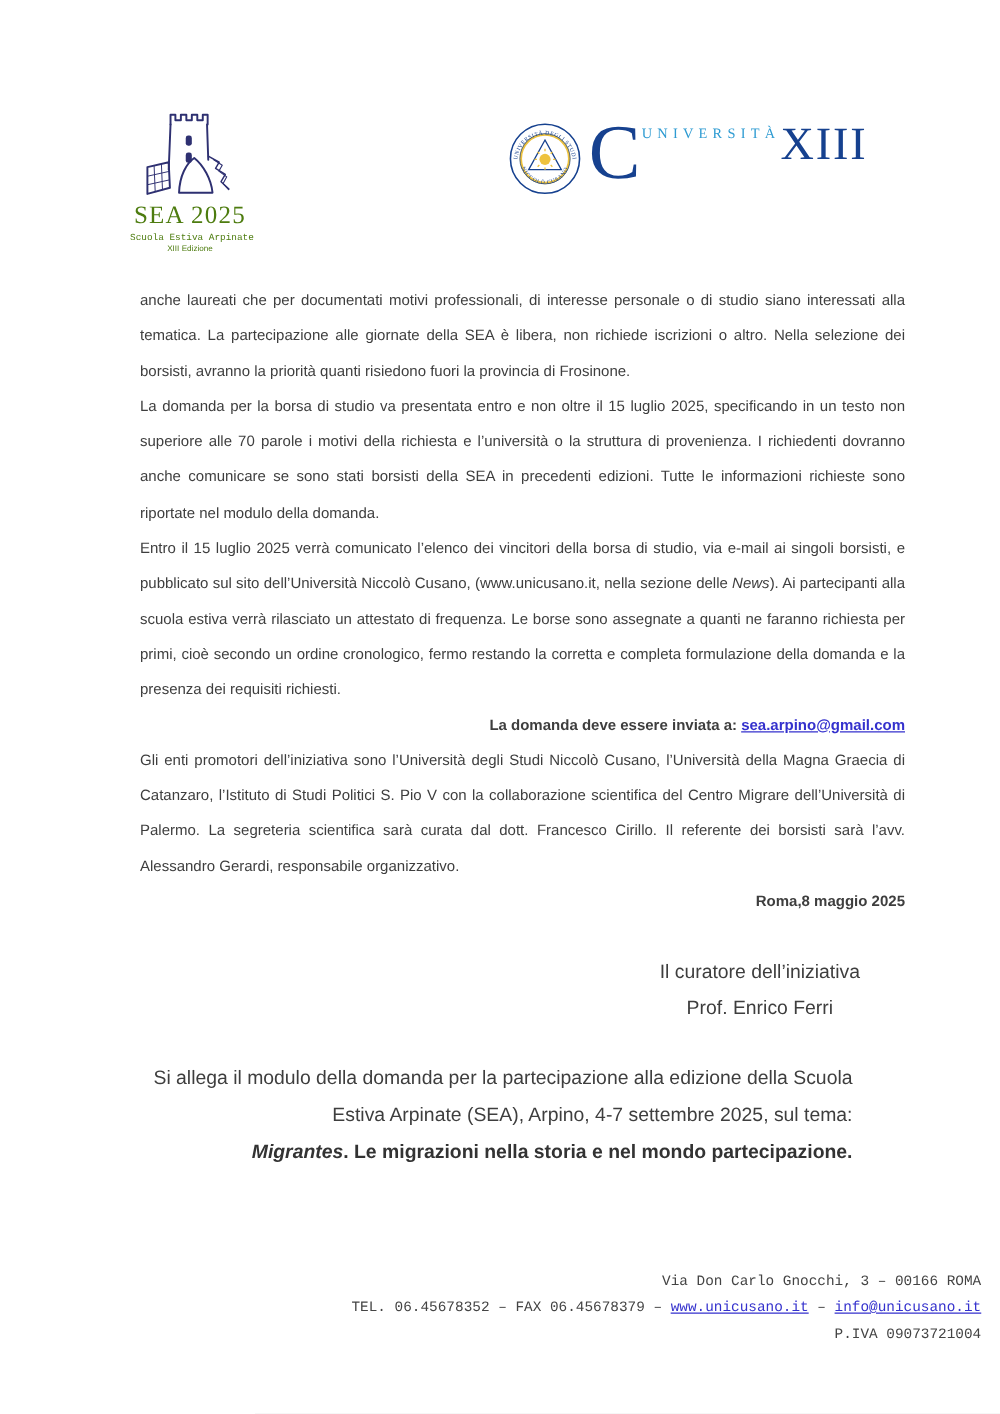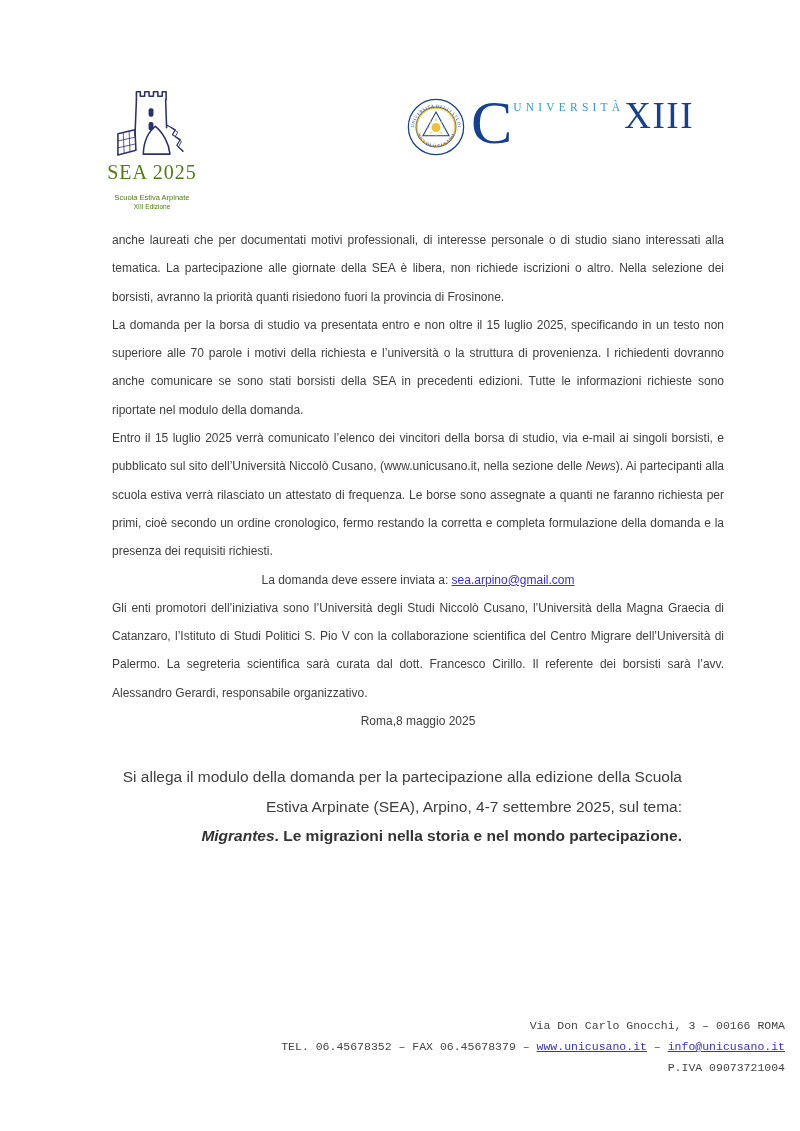--- a/index.html
+++ b/index.html
@@ -18,21 +18,21 @@
     display:flex; justify-content:space-between; align-items:flex-start;
     padding:85px 106px 0 104px;
     height:200px;
   }
   .sea-logo { width:96px; text-align:center; color:#4d7c0f; }
   .sea-logo svg { display:block; margin:0 auto; }
   .sea-title {
     font-family:"Liberation Serif", serif;
     font-size:20px; letter-spacing:1px; margin-top:2px; white-space:nowrap;
   }
-  .sea-sub { font-size:7.5px; margin-top:9px; white-space:nowrap; }
+  .sea-sub { font-size:7.5px; margin-top:3px; white-space:nowrap;font-family:Liberation Mono, monospace; }
   .sea-ed  { font-size:6.5px; margin-top:1px; white-space:nowrap; }
 
   .cusano-logo { display:flex; align-items:flex-start; margin-top:13px; }
   .cusano-seal { flex:0 0 auto; }
   .cusano-wordmark { display:flex; align-items:flex-start; margin-left:6px; }
   .cusano-c {
     font-family:"Liberation Serif", serif;
     font-size:62px; line-height:48px; color:#16418f; letter-spacing:0;
   }
   .cusano-stack { display:flex; flex-direction:row; margin-left:1px; }
@@ -49,21 +49,21 @@
 
   
   .content {
     margin:26px 76px 0 112px;
     font-size:12px; line-height:28.3px;
     text-align:justify;
   }
   .content p { margin:0; }
   .content .em { font-style:italic; }
   a.link { color:#3431cd; text-decoration:underline; cursor:pointer; }
-  .no-justify { text-align:center; }
+  .no-justify { text-align:right;font-weight:bold; }
 
   
   .signature {
     width:max-content; margin:28px 112px 0 auto;
     text-align:center; font-size:15.5px; line-height:29px;
   }
 
   
   .attachment {
     margin:27px 118px 0 118px;
@@ -143,20 +143,24 @@
 
   <div class="content">
     <p>anche laureati che per documentati motivi professionali, di interesse personale o di studio siano interessati alla tematica. La partecipazione alle giornate della SEA è libera, non richiede iscrizioni o altro. Nella selezione dei borsisti, avranno la priorità quanti risiedono fuori la provincia di Frosinone.</p>
     <p>La domanda per la borsa di studio va presentata entro e non oltre il 15 luglio 2025, specificando in un testo non superiore alle 70 parole i motivi della richiesta e l’università o la struttura di provenienza. I richiedenti dovranno anche comunicare se sono stati borsisti della SEA in precedenti edizioni. Tutte le informazioni richieste sono riportate nel modulo della domanda.</p>
     <p><span>Entro il 15 luglio 2025 verrà comunicato l’elenco dei vincitori della borsa di studio, via e-mail ai singoli borsisti, e pubblicato sul sito dell’Università Niccolò Cusano, (www.unicusano.it, nella sezione delle </span><span class="em">News</span><span>). Ai partecipanti alla scuola estiva verrà rilasciato un attestato di frequenza. Le borse sono assegnate a quanti ne faranno richiesta per primi, cioè secondo un ordine cronologico, fermo restando la corretta e completa formulazione della domanda e la presenza dei requisiti richiesti.</span></p>
     <p class="no-justify"><span>La domanda deve essere inviata a: </span><a class="link" href="#">sea.arpino@gmail.com</a></p>
     <p>Gli enti promotori dell’iniziativa sono l’Università degli Studi Niccolò Cusano, l’Università della Magna Graecia di Catanzaro, l’Istituto di Studi Politici S. Pio V con la collaborazione scientifica del Centro Migrare dell’Università di Palermo. La segreteria scientifica sarà curata dal dott. Francesco Cirillo. Il referente dei borsisti sarà l’avv. Alessandro Gerardi, responsabile organizzativo.</p>
     <p class="no-justify">Roma,8 maggio 2025</p>
   </div>
 
+  <div class="signature">
+    <div>Il curatore dell’iniziativa</div>
+    <div>Prof. Enrico Ferri</div>
+  </div>
 
   <div class="attachment">
     <div>Si allega il modulo della domanda per la partecipazione alla edizione della Scuola Estiva Arpinate (SEA), Arpino, 4-7 settembre 2025, sul tema:</div>
     <div class="theme"><span class="em-b">Migrantes</span><span>. Le migrazioni nella storia e nel mondo partecipazione.</span></div>
   </div>
 
   <div class="footer">
     <div>Via Don Carlo Gnocchi, 3 – 00166 ROMA</div>
     <div><span>TEL. 06.45678352 – FAX 06.45678379 – </span><a class="link" href="#">www.unicusano.it</a><span> – </span><a class="link" href="#">info@unicusano.it</a></div>
     <div>P.IVA 09073721004</div>

